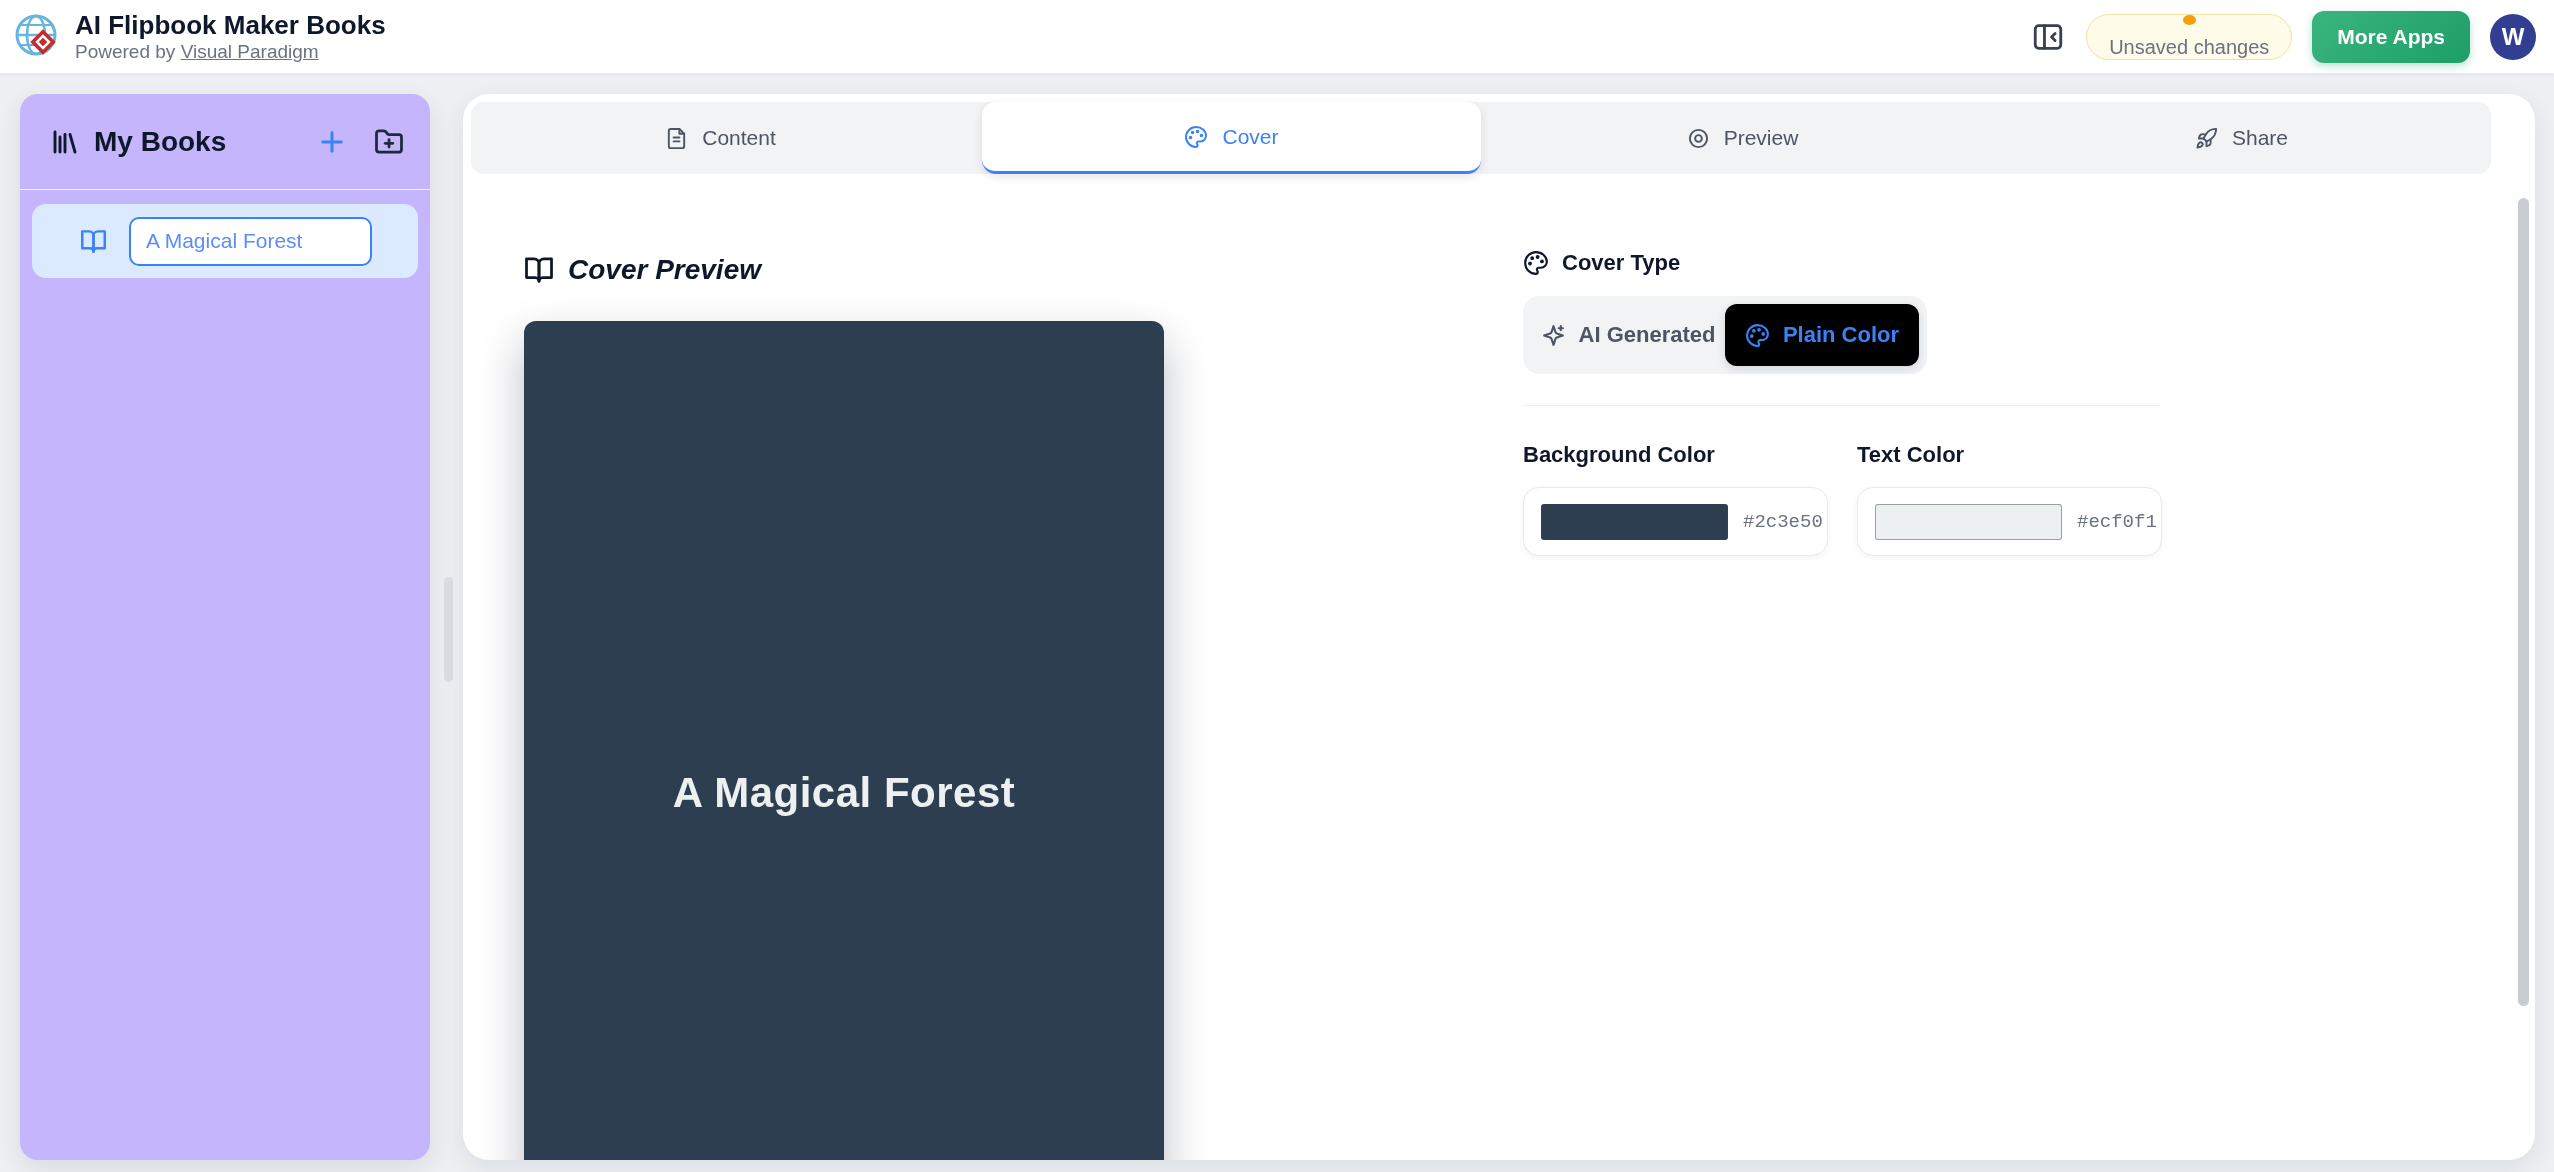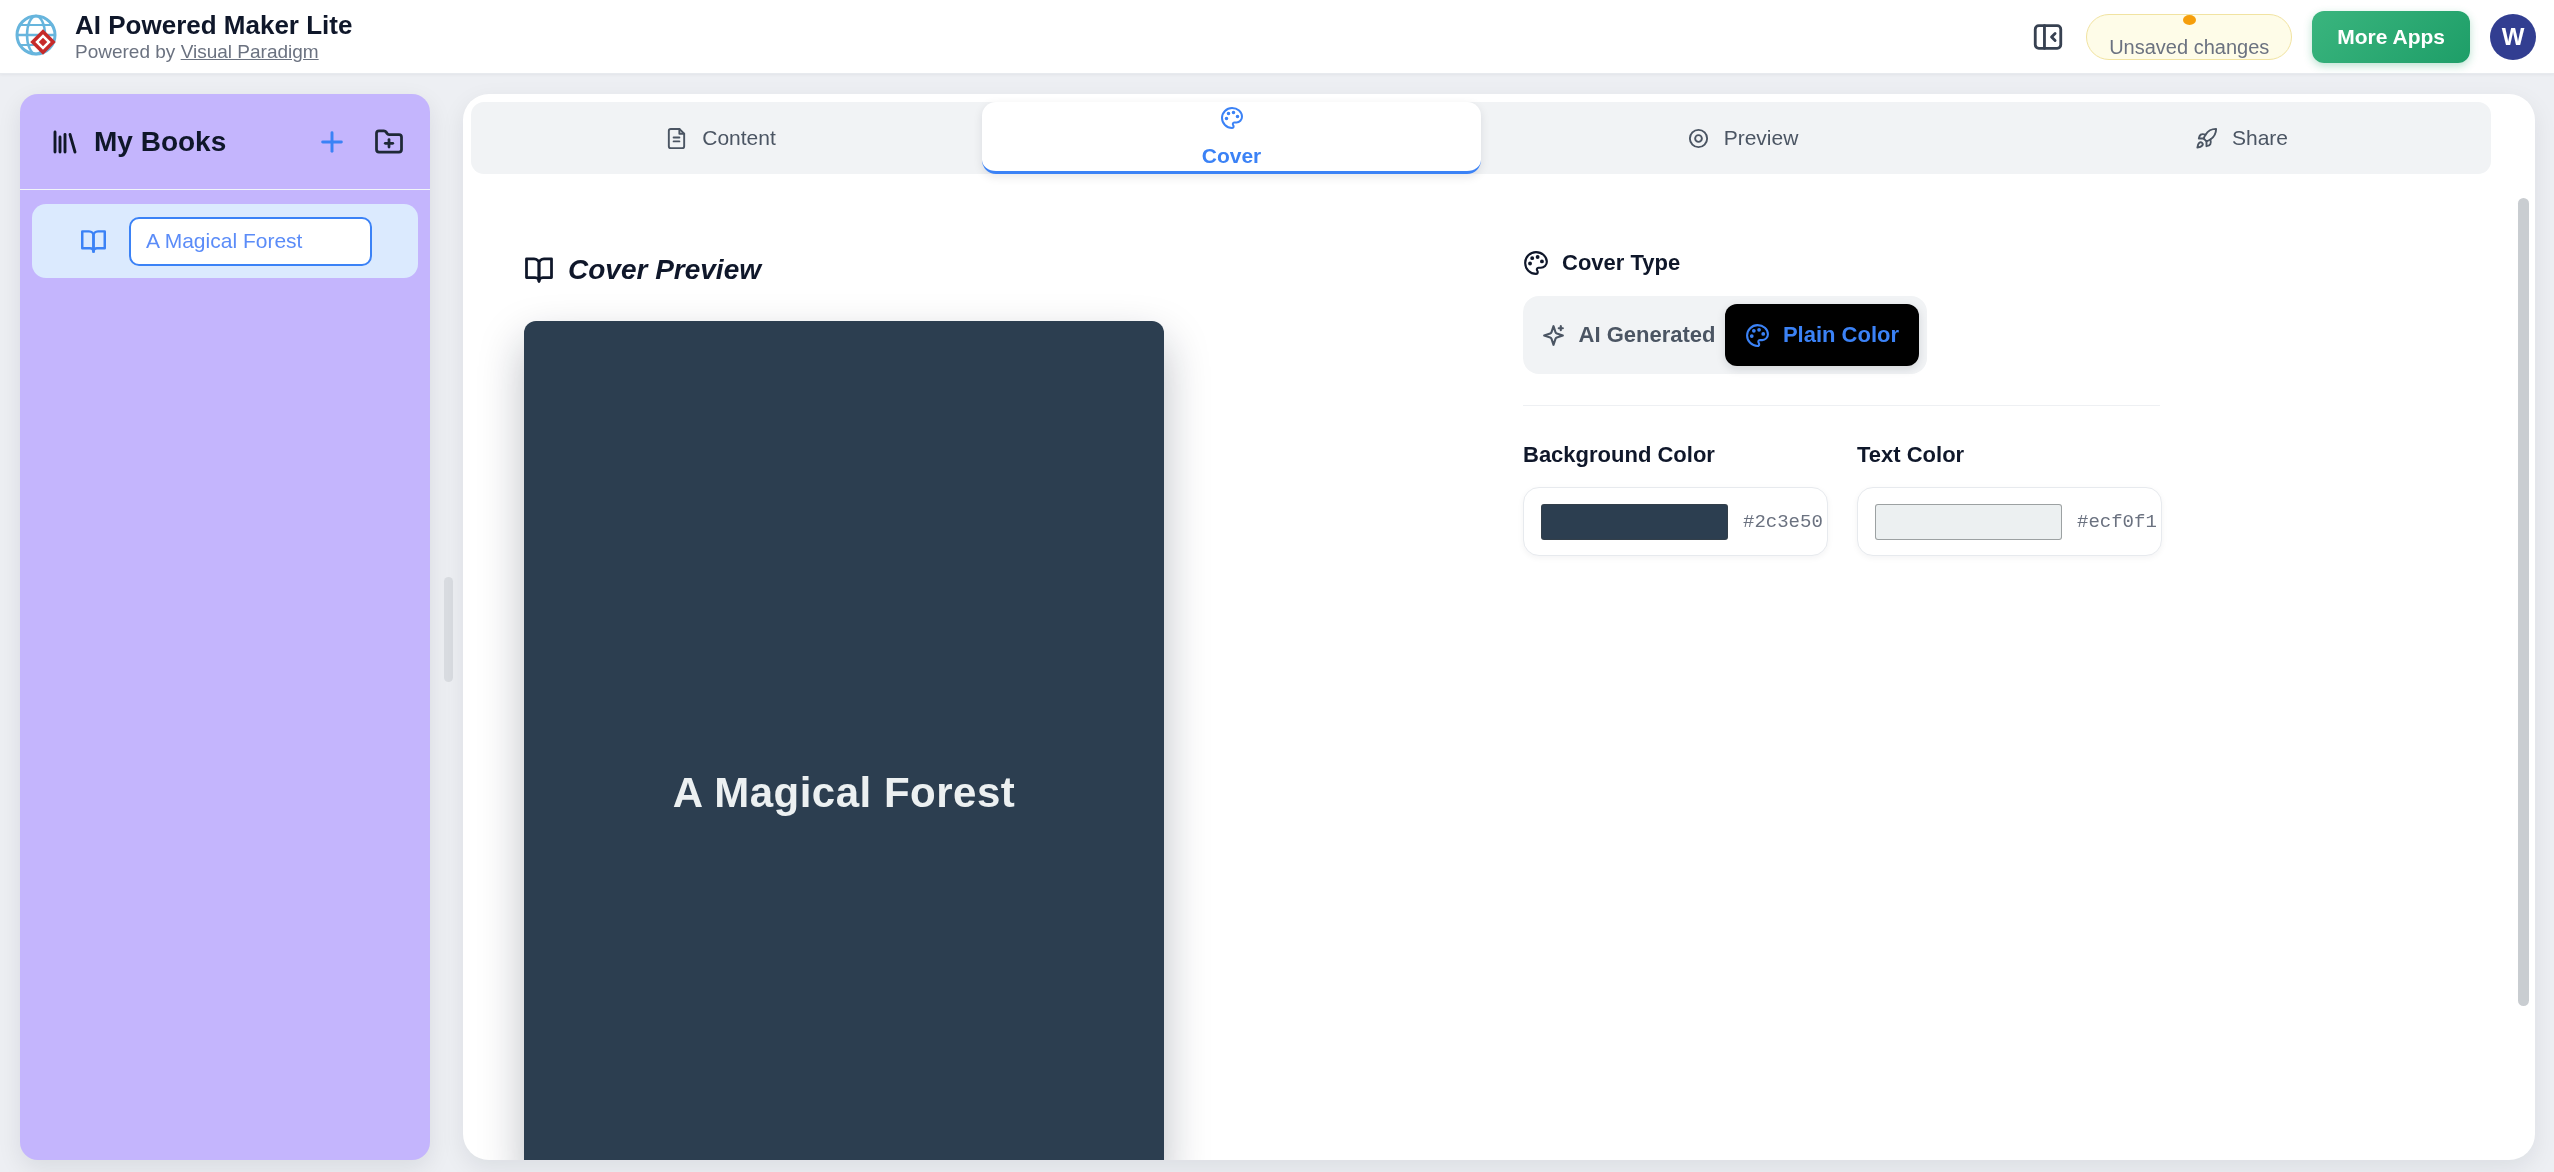--- a/index.html
+++ b/index.html
@@ -103,21 +103,21 @@
     display:flex; align-items:stretch;
   }
   .tab {
     flex:1; display:flex; align-items:center; justify-content:center; gap:14px;
     font-size:21px; font-weight:500; color:#4b5563; cursor:pointer;
   }
   .tab.active {
     margin:0 12px; background:#ffffff; border-radius:14px;
     border-bottom:3px solid #3b82f6;
     box-shadow:0 3px 10px rgba(15,23,42,.10);
-    color:#3b82f6; font-weight:bold;flex-direction:column;
+    color:#3b82f6; font-weight:normal;
   }
   .scroll-thumb {
     position:absolute; right:6px; top:104px; width:11px; height:808px;
     border-radius:6px; background:#c9cdd1;
   }
 
   
   .preview-heading {
     position:absolute; left:61px; top:160px;
     display:flex; align-items:center; gap:14px;
@@ -193,21 +193,21 @@
         <line x1="6" y1="12" x2="38" y2="12" stroke="#67b5dd" stroke-width="2"></line>
         <line x1="6" y1="32" x2="38" y2="32" stroke="#67b5dd" stroke-width="2"></line>
         <g transform="translate(29,29) rotate(45)">
           <rect x="-9" y="-9" width="18" height="18" fill="#c62a2a"></rect>
           <rect x="-5.5" y="-5.5" width="11" height="11" fill="#ffffff"></rect>
           <rect x="-3" y="-3" width="6" height="6" fill="#c62a2a"></rect>
         </g>
       </svg>
     </span>
     <div class="app-titles">
-      <div class="app-title">AI Powered Maker Lite</div>
+      <div class="app-title">AI Flipbook Maker Books</div>
       <div class="app-subtitle"><span>Powered by </span><a href="#">Visual Paradigm</a></div>
     </div>
   </div>
   <div class="header-right">
     <div class="collapse-btn">
       <svg width="34" height="34" viewBox="0 0 24 24" fill="none" stroke="currentColor" stroke-width="2" stroke-linecap="round" stroke-linejoin="round">
         <rect x="3" y="4" width="18" height="16" rx="2.5"></rect>
         <line x1="9.5" y1="4" x2="9.5" y2="20"></line>
         <polyline points="17,9.5 14.5,12 17,14.5"></polyline>
       </svg>

